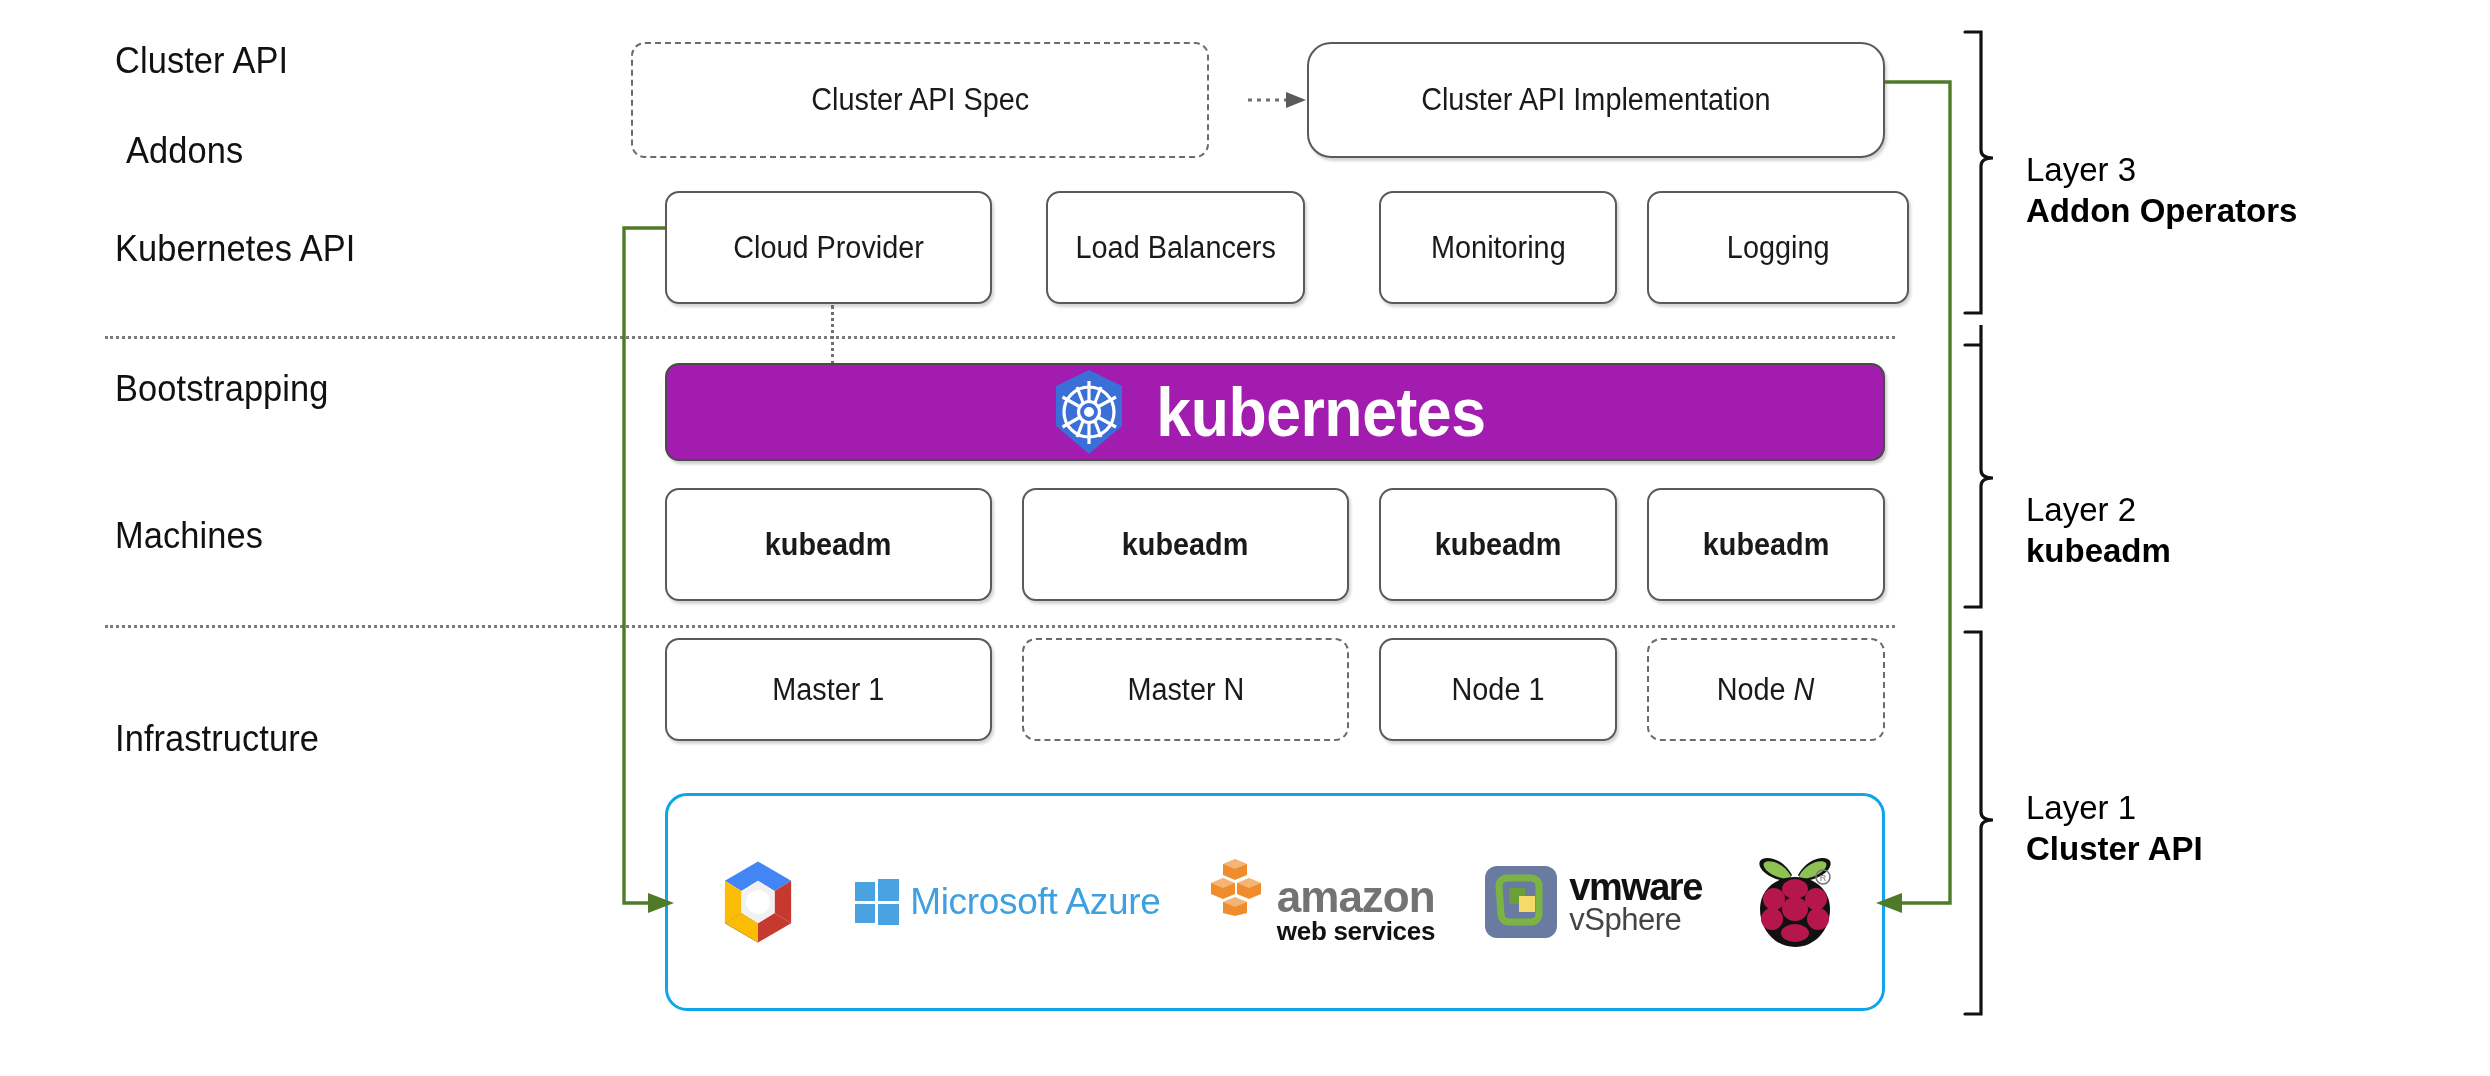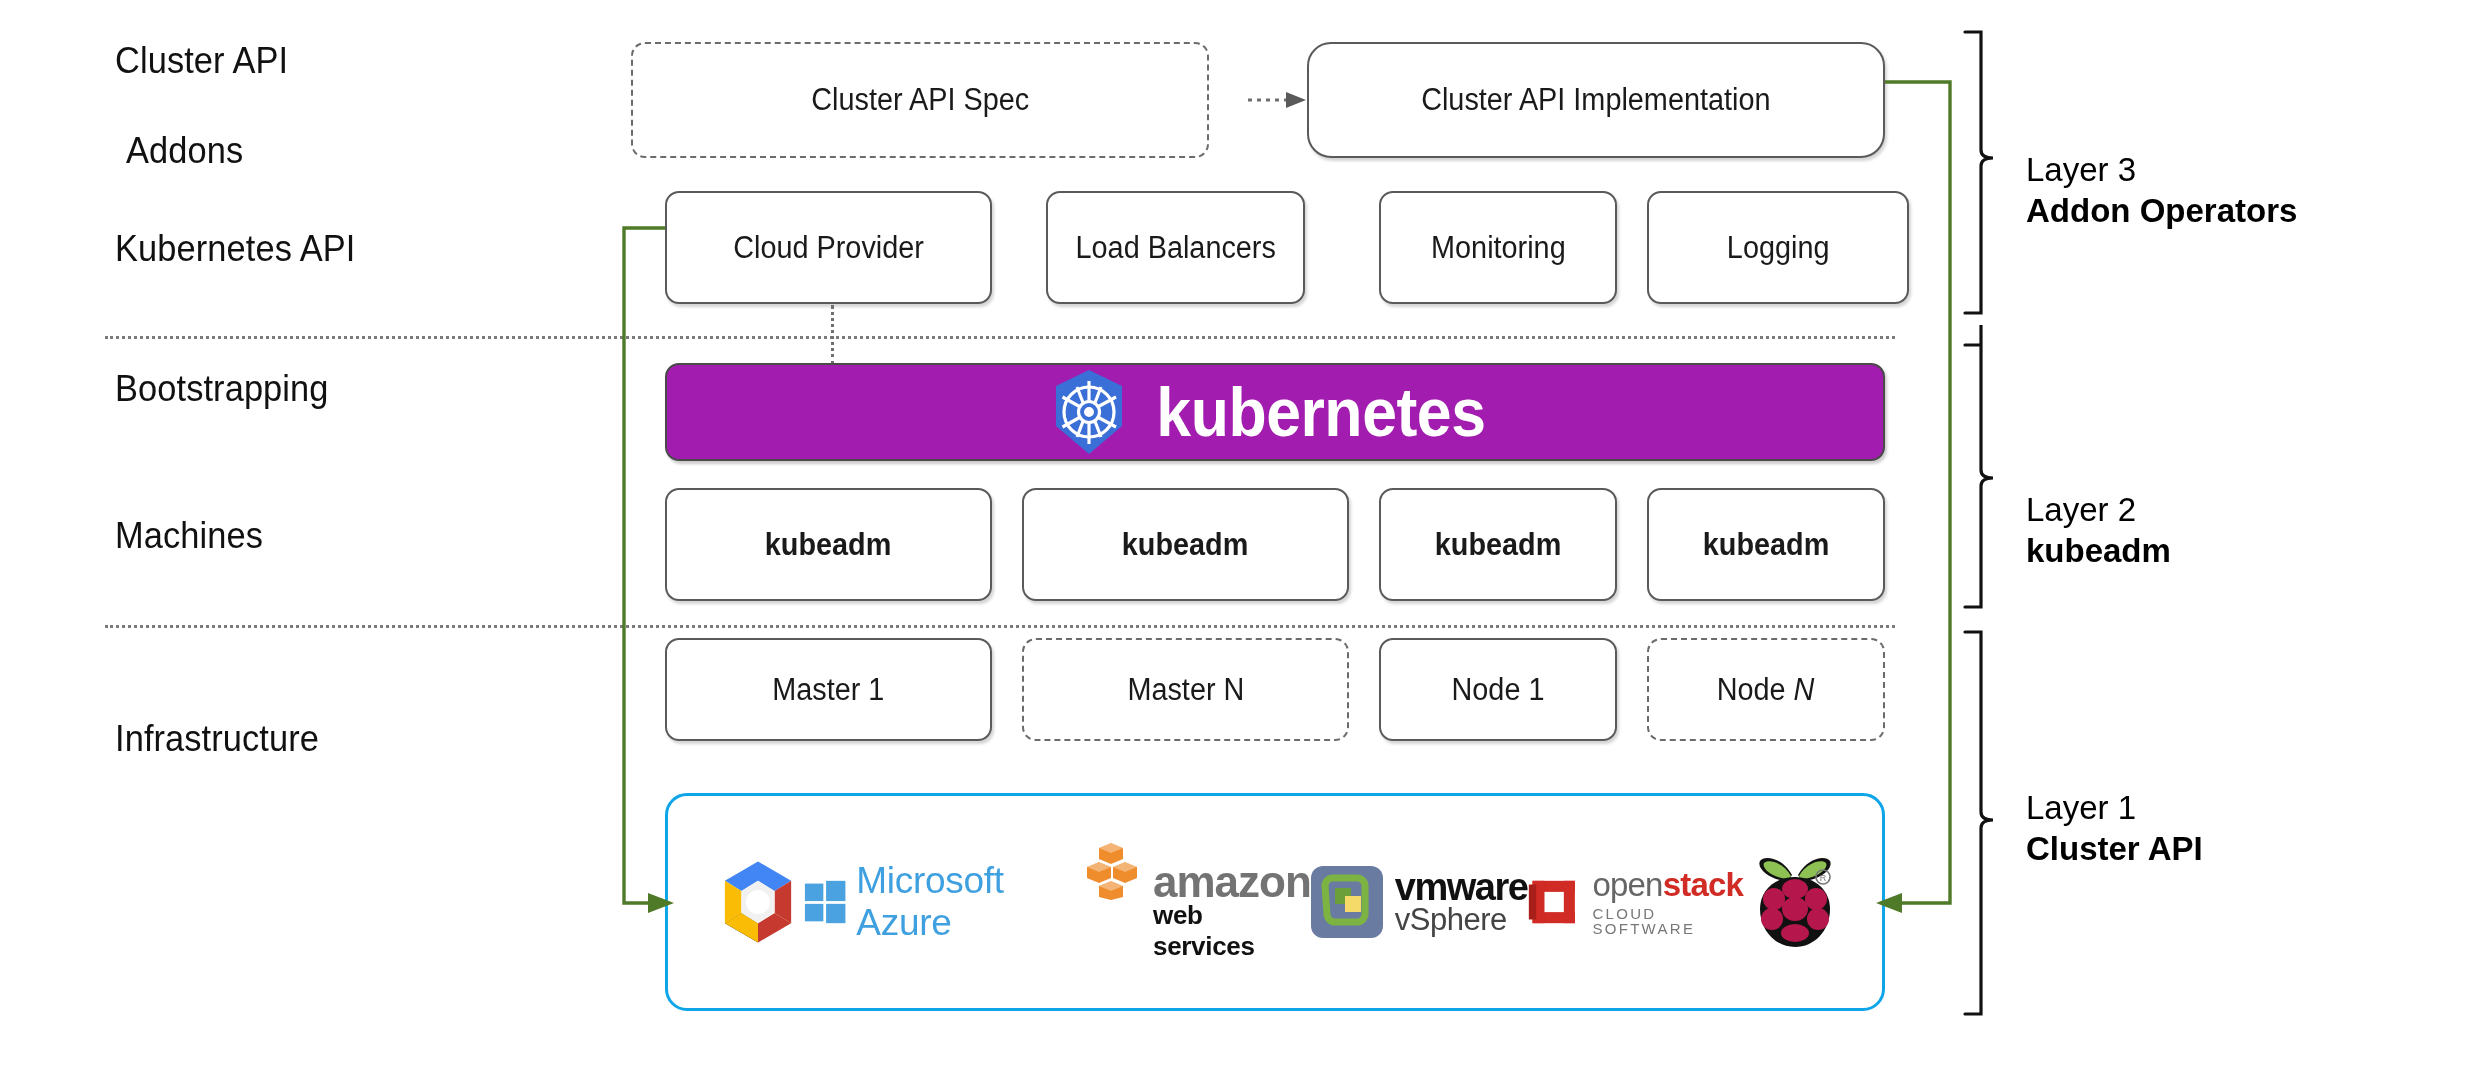--- a/index.html
+++ b/index.html
@@ -214,40 +214,20 @@
         <path d="M14,20 a8,8 0 0 1 8,-8 h24 a8,8 0 0 1 8,8 v28 a8,8 0 0 1 -8,8 h-22 a8,8 0 0 1 -8,-8 z" fill="none" stroke="#7cb342" stroke-width="7"></path>
         <rect x="24" y="22" width="16" height="16" fill="#6a9f3a"></rect>
         <rect x="34" y="30" width="16" height="16" fill="#f5da6a"></rect>
       </svg>
       <span style="display:flex;flex-direction:column;line-height:.95;">
         <span style="font-size:38px;font-weight:bold;color:#111;letter-spacing:-1.5px;">vmware</span>
         <span style="font-size:31px;color:#444;letter-spacing:-.5px;">vSphere</span>
       </span>
     </span>
 
-    <span class="infra-logo" style="gap:8px;">
-      <svg width="62" height="58" viewBox="0 0 62 58" aria-hidden="true">
-        <g fill="#d02b24">
-          <rect x="6" y="6" width="46" height="12"></rect>
-          <rect x="6" y="40" width="46" height="12"></rect>
-          <rect x="6" y="6" width="13" height="46"></rect>
-          <rect x="40" y="6" width="12" height="46"></rect>
-        </g>
-        <g fill="#a81f1a">
-          <rect x="2" y="10" width="8" height="38"></rect>
-        </g>
-        <rect x="20" y="20" width="19" height="19" fill="#ffffff"></rect>
-      </svg>
-      <span style="display:flex;flex-direction:column;line-height:1;">
-        <span style="font-size:33px;letter-spacing:-.8px;">
-          <span style="color:#666;">open</span><span style="color:#d02b24;font-weight:bold;">stack</span>
-        </span>
-        <span style="font-size:15px;color:#777;letter-spacing:2.3px;margin-top:5px;">CLOUD SOFTWARE</span>
-      </span>
-    </span>
 
     <span class="infra-logo">
       <svg width="86" height="98" viewBox="0 0 86 98" aria-hidden="true">
         <g fill="#111">
           <path d="M40,22 C30,4 12,2 8,8 C4,16 20,28 36,28 Z"></path>
           <path d="M46,22 C56,4 74,2 78,8 C82,16 66,28 50,28 Z"></path>
         </g>
         <g fill="#8dc153">
           <path d="M39,23 C31,9 16,6 12,10 C9,16 23,26 37,26 Z"></path>
           <path d="M47,23 C55,9 70,6 74,10 C77,16 63,26 49,26 Z"></path>

